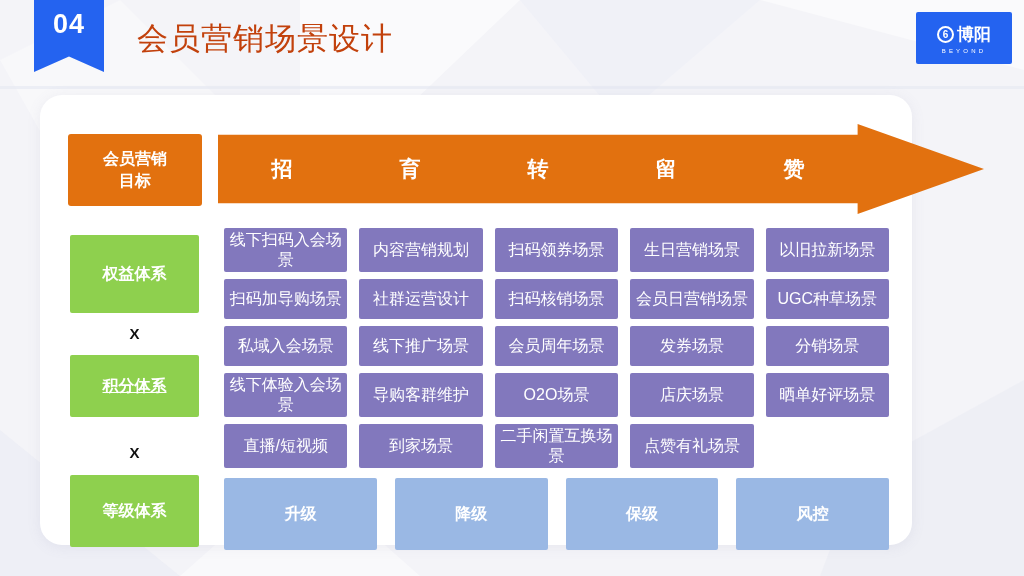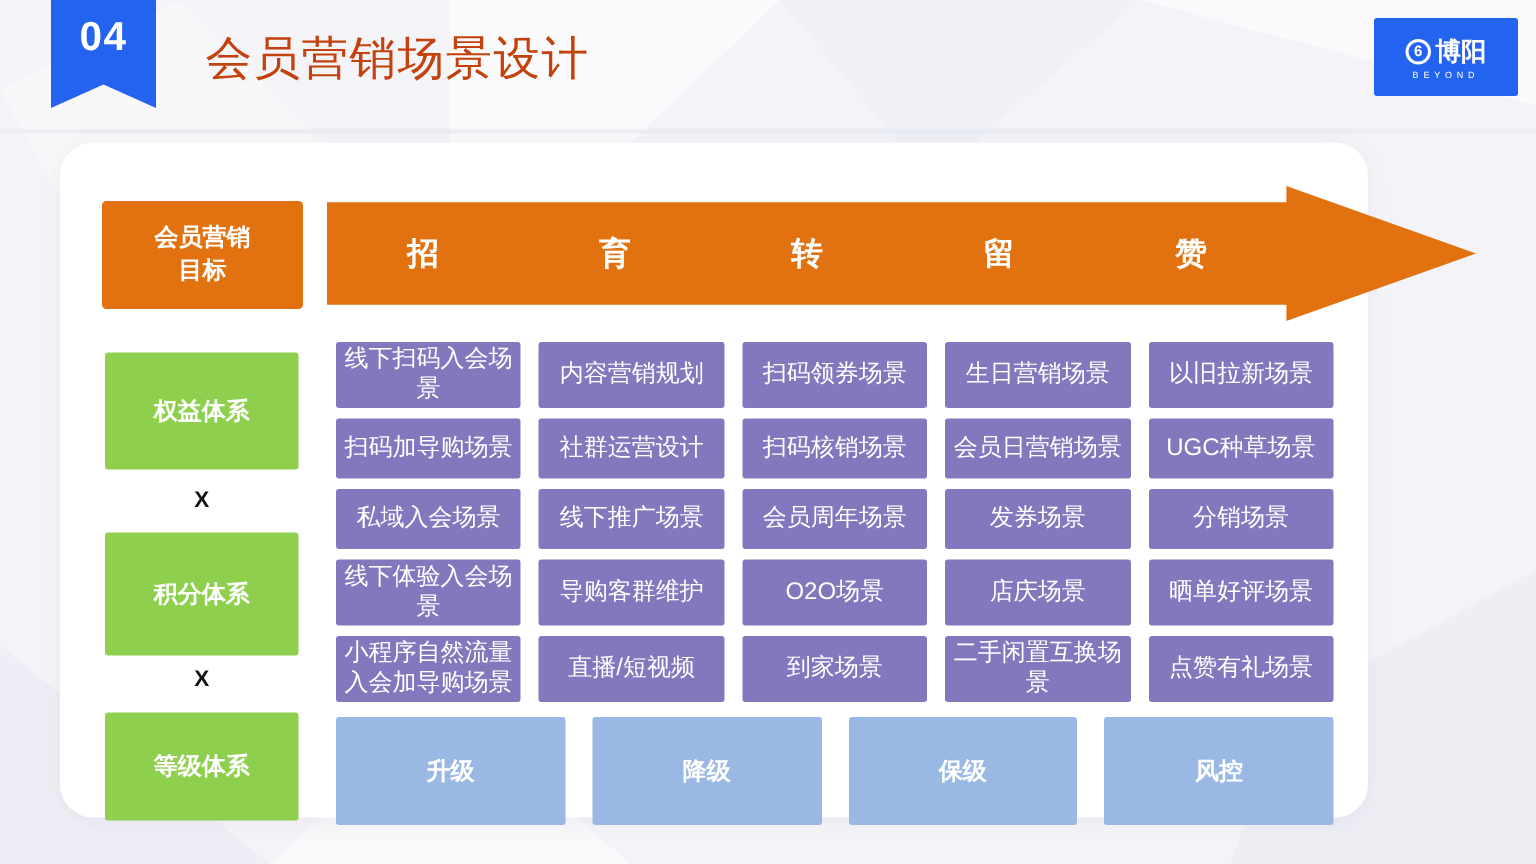--- a/index.html
+++ b/index.html
@@ -86,21 +86,21 @@
   }
 
   
   .green-box {
     position: absolute; left: 70px; width: 129px;
     background: #8ed04e; border-radius: 2px;
     display: flex; align-items: center; justify-content: center;
     color: #ffffff; font-size: 16px; font-weight: bold;
   }
   .g1 { top: 235px; height: 78px; }
-  .g2 { top: 355px; height: 82px; }
+  .g2 { top: 355px; height: 62px; text-decoration: underline; }
   .g3 { top: 475px; height: 72px; }
   .x-mark {
     position: absolute; left: 70px; width: 129px; text-align: center;
     color: #111111; font-size: 15px; font-weight: bold;
   }
   .x1 { top: 325px; }
   .x2 { top: 444px; }
 
   
   .grid {
@@ -203,21 +203,20 @@
   <div class="cell">会员周年场景</div>
   <div class="cell">发券场景</div>
   <div class="cell">分销场景</div>
 
   <div class="cell">线下体验入会场景</div>
   <div class="cell">导购客群维护</div>
   <div class="cell">O2O场景</div>
   <div class="cell">店庆场景</div>
   <div class="cell">晒单好评场景</div>
 
-  <div class="cell">小程序自然流量入会加导购场景</div>
   <div class="cell">直播/短视频</div>
   <div class="cell">到家场景</div>
   <div class="cell">二手闲置互换场景</div>
   <div class="cell">点赞有礼场景</div>
 </div>
 
 <div class="blue-row">
   <div class="blue-cell">升级</div>
   <div class="blue-cell">降级</div>
   <div class="blue-cell">保级</div>

